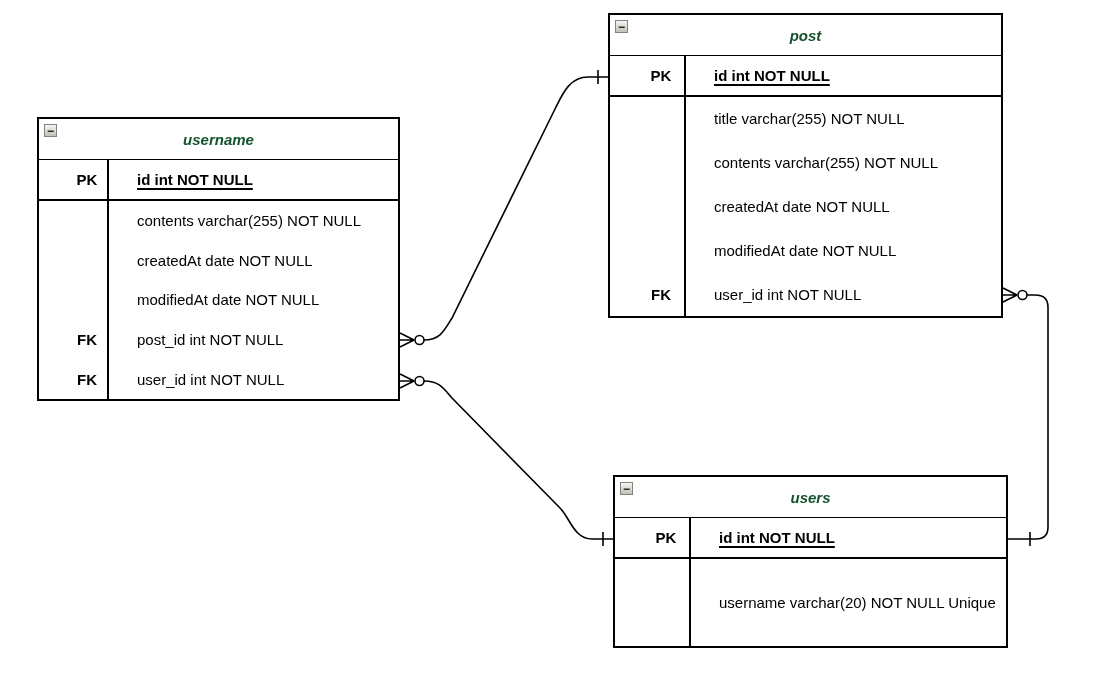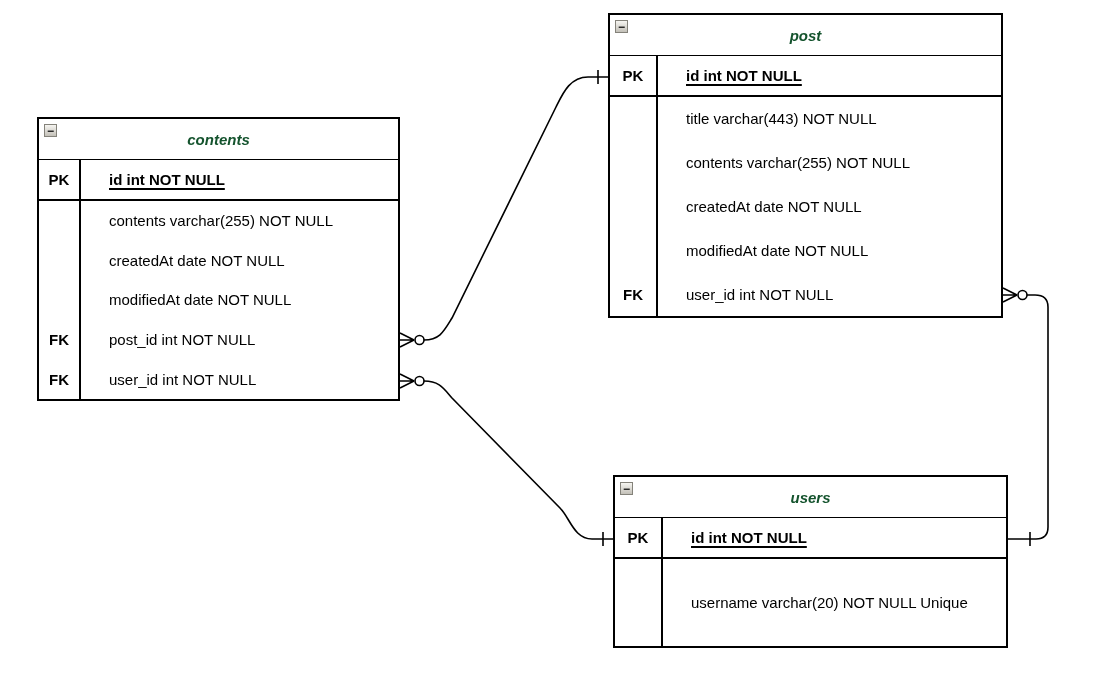--- a/index.html
+++ b/index.html
@@ -75,20 +75,21 @@
   .key-cell {
     flex: 0 0 var(--keyw, 42px);
     width: var(--keyw, 42px);
     border-right: 2px solid #000000;
     display: flex;
     align-items: center;
     justify-content: center;
     font-weight: bold;
     font-size: 15px;
     color: #000;
+    padding-left: 28px;
   }
   .field-cell {
     display: flex;
     align-items: center;
     padding-left: 28px;
     font-size: 15px;
     color: #000;
   }
   .pk-row .field-cell {
     font-weight: bold;
@@ -134,21 +135,21 @@
         <path d="M1003,288 L1017,295 M1003,295 L1017,295 M1003,302 L1017,295"></path>
         <circle cx="1022.5" cy="295" r="4.5" fill="#ffffff"></circle>
       </g>
       <path d="M1030,532 L1030,546"></path>
     </g>
   </svg>
 
   <div class="er-table" style="left:37px; top:117px; width:363px; height:284px; --keyw:40px;">
     <div class="er-header">
       <span class="collapse-btn">−</span>
-      <span class="er-title">contents</span>
+      <span class="er-title">username</span>
     </div>
     <div class="er-row pk-row">
       <span class="key-cell">PK</span>
       <span class="field-cell">id int NOT NULL</span>
     </div>
     <div class="er-body">
       <div class="er-row">
         <span class="key-cell"></span>
         <span class="field-cell">contents varchar(255) NOT NULL</span>
       </div>
@@ -176,21 +177,21 @@
       <span class="collapse-btn">−</span>
       <span class="er-title">post</span>
     </div>
     <div class="er-row pk-row">
       <span class="key-cell">PK</span>
       <span class="field-cell">id int NOT NULL</span>
     </div>
     <div class="er-body">
       <div class="er-row">
         <span class="key-cell"></span>
-        <span class="field-cell">title varchar(443) NOT NULL</span>
+        <span class="field-cell">title varchar(255) NOT NULL</span>
       </div>
       <div class="er-row">
         <span class="key-cell"></span>
         <span class="field-cell">contents varchar(255) NOT NULL</span>
       </div>
       <div class="er-row">
         <span class="key-cell"></span>
         <span class="field-cell">createdAt date NOT NULL</span>
       </div>
       <div class="er-row">

